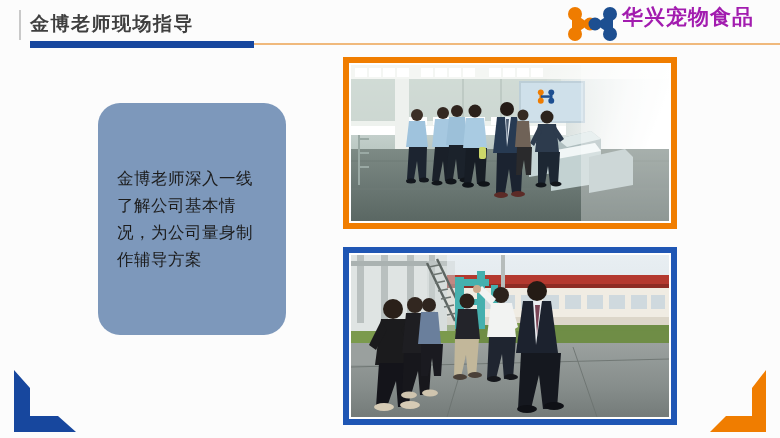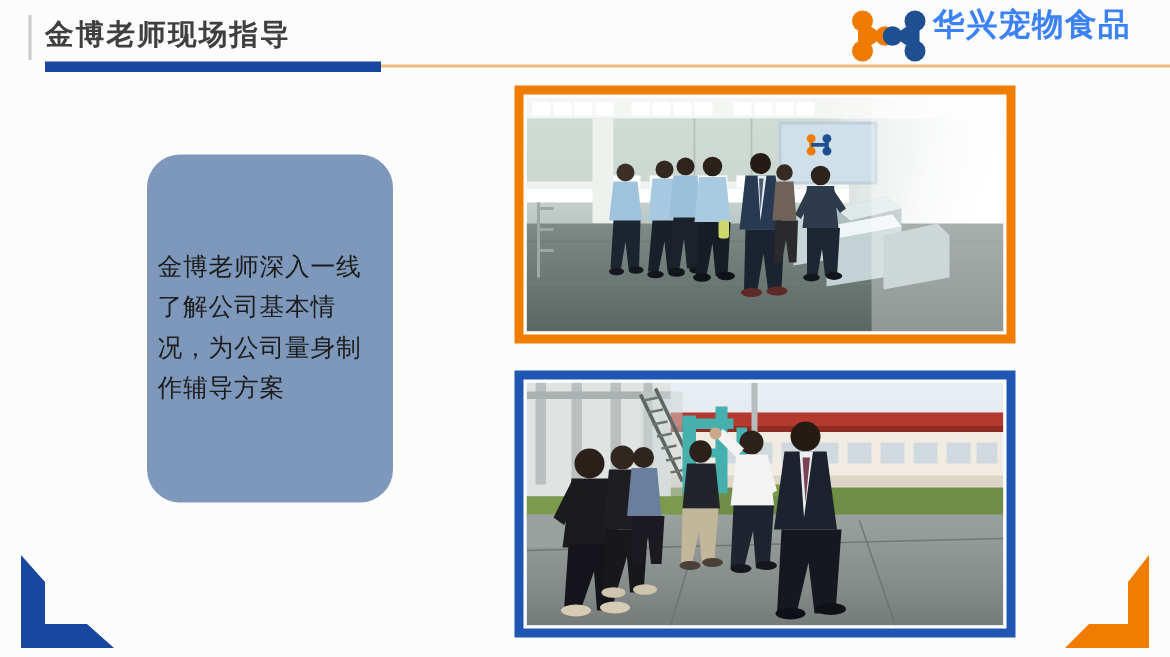--- a/index.html
+++ b/index.html
@@ -74,21 +74,21 @@
     top: 2px;
     width: 54px;
     height: 36px;
   }
   .logo-text-cn {
     position: absolute;
     left: 56px;
     top: 1px;
     font-size: 21px;
     font-weight: bold;
-    color: #3b82f6;
+    color: #a21caf;
     letter-spacing: 1px;
     line-height: 24px;
     white-space: nowrap;
   }
   .logo-text-en {
     position: absolute;
     left: 57px;
     top: 25px;
     font-size: 10px;
     font-weight: bold;
@@ -96,21 +96,21 @@
     letter-spacing: 3.2px;
     line-height: 12px;
     white-space: nowrap;
   }
 
   
   .callout {
     position: absolute;
     left: 98px;
     top: 103px;
-    width: 164px;
+    width: 188px;
     height: 232px;
     background: #7d98bb;
     border-radius: 22px;
     display: flex;
     align-items: center;
     justify-content: center;
   }
   .callout-text {
     width: 150px;
     font-size: 16.5px;

